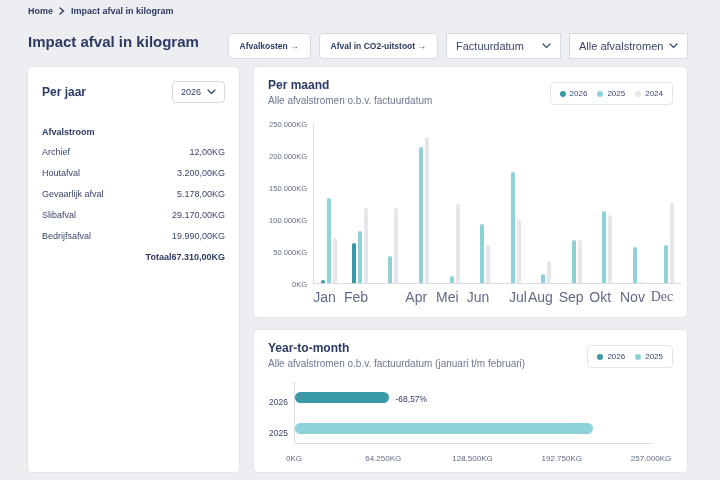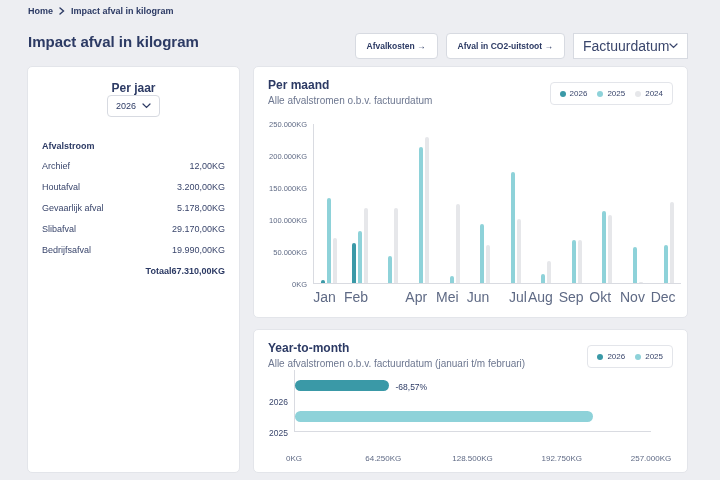--- a/index.html
+++ b/index.html
@@ -18,28 +18,28 @@
   .crumb-sep { display:flex; align-items:center; }
   
   .page-title { position:absolute; left:28px; top:33px; font-size:15px; font-weight:700; }
   .header-controls { position:absolute; top:33px; right:32px; display:flex; gap:8px; height:26px; }
   .hbtn {
     background:#fff; border:1px solid #d7dae1; border-radius:4px; font-size:8.5px; font-weight:700;
     color:#2c3a64; padding:0 11px; display:flex; align-items:center; cursor:pointer;
     font-family:"Liberation Sans", sans-serif;
   }
   .hdrop {
-    background:#fff; border:1px solid #d7dae1; border-radius:0; font-size:14px;
+    background:#fff; border:1px solid #d7dae1; border-radius:0; font-size:11px;
     color:#3a466c; padding:12px 9px; display:flex; align-items:center; justify-content:space-between; cursor:pointer;
   }
   .hdrop.w1 { width:115px; }
   .hdrop.w2 { width:119px; }
   
   #card-per-jaar { left:27px; top:66px; width:213px; height:407px; padding:14px; }
-  .pj-head { display:flex; justify-content:space-between; align-items:center;flex-direction:column; }
+  .pj-head { display:flex; justify-content:space-between; align-items:center; }
   .pj-title { font-size:12px; font-weight:700; }
   .year-select { border:1px solid #d7dae1; border-radius:4px; background:#fff; padding:5px 8px;
     font-size:9px; color:#2c3a64; display:flex; align-items:center; gap:6px; cursor:pointer; }
   .pj-colhead { font-size:9px; font-weight:700; margin-top:24px; margin-bottom:4px; }
   .pj-row { display:flex; justify-content:space-between; font-size:9px; color:#3a466c; padding:5.5px 0; }
   .pj-row.total { font-weight:700; color:#2c3a64;justify-content:flex-end; }
   
   #card-per-maand { left:253px; top:66px; width:435px; height:252px; }
   #card-ytm { left:253px; top:329px; width:435px; height:144px; }
   .chart-title { position:absolute; left:14px; top:11px; font-size:12px; font-weight:700; }
@@ -49,21 +49,21 @@
   .legend-item { display:flex; align-items:center; gap:4px; font-size:8px; color:#3a466c; cursor:pointer; }
   .legend-dot { width:6px; height:6px; border-radius:50%; }
   
   #pm-plot { position:absolute; left:59px; top:57px; width:368px; height:160px;
     border-left:1px solid #d9dbe1; border-bottom:1px solid #d9dbe1; display:flex; }
   .pm-group { flex:1; display:flex; align-items:flex-end; justify-content:center; gap:2px; height:100%; }
   .pm-bar { width:4px; border-radius:2px 2px 0 0; }
   .ytick { position:absolute; font-size:7.5px; color:#5f6a85; right:380px; text-align:right; width:50px; }
   .pm-xlabel { position:absolute; top:222px; font-size:14px; color:#5f6a85; text-align:left; width:30px; }
   
-  #ytm-plot { position:absolute; left:40px; top:40px; width:357px; height:62px;
+  #ytm-plot { position:absolute; left:40px; top:52px; width:357px; height:62px;
     border-left:1px solid #d9dbe1; border-bottom:1px solid #d9dbe1; }
   .ytm-row-label { position:absolute; font-size:8.5px; color:#3a466c; width:28px; text-align:right; left:6px; }
   .ytm-bar { position:absolute; height:11px; border-radius:6px; left:0; }
   .ytm-anno { position:absolute; font-size:8.5px; color:#2c3a64; white-space:nowrap; }
   .xtick { position:absolute; top:124px; font-size:8px; color:#5f6a85; width:60px; text-align:center; }
   .chev { display:block; }
 </style>
 </head>
 <body>
 
@@ -77,20 +77,28 @@
   <span>Impact afval in kilogram</span>
 </div>
 
 <h1 class="page-title">Impact afval in kilogram</h1>
 
 <div class="header-controls">
   <button class="hbtn">Afvalkosten →</button>
   <button class="hbtn">Afval in CO2-uitstoot →</button>
   <div class="hdrop w1">
     <span>Factuurdatum</span>
+    <span>
+      <svg class="chev" width="9" height="6" viewBox="0 0 9 6">
+          <polyline points="1,1 4.5,4.5 8,1" stroke="#3a466c" stroke-width="1.2" fill="none" stroke-linecap="round"></polyline>
+        </svg>
+    </span>
+  </div>
+  <div class="hdrop w2">
+    <span>Alle afvalstromen</span>
     <span>
       <svg class="chev" width="9" height="6" viewBox="0 0 9 6">
           <polyline points="1,1 4.5,4.5 8,1" stroke="#3a466c" stroke-width="1.2" fill="none" stroke-linecap="round"></polyline>
         </svg>
     </span>
   </div>
 </div>
 
 <div class="card" id="card-per-jaar">
   <div class="pj-head">
@@ -225,21 +233,21 @@
       <div class="pm-xlabel" style="left: 90px;">Feb</div>
       <div class="pm-xlabel" style="left: 120.667px; margin-top: 44px;">Mrt</div>
       <div class="pm-xlabel" style="left: 151.333px;">Apr</div>
       <div class="pm-xlabel" style="left: 182px;">Mei</div>
       <div class="pm-xlabel" style="left: 212.667px;">Jun</div>
       <div class="pm-xlabel" style="left: 255px;">Jul</div>
       <div class="pm-xlabel" style="left: 274px;">Aug</div>
       <div class="pm-xlabel" style="left: 304.667px;">Sep</div>
       <div class="pm-xlabel" style="left: 335.333px;">Okt</div>
       <div class="pm-xlabel" style="left: 366px;">Nov</div>
-      <div class="pm-xlabel" style="left: 396.667px;">Dec</div>
+      <div class="pm-xlabel" style="left: 396.667px; font-family: Liberation Serif, serif;">Dec</div>
     </div>
 </div>
 
 <div class="card" id="card-ytm">
   <div class="chart-title">Year-to-month</div>
   <div class="chart-subtitle">Alle afvalstromen o.b.v. factuurdatum (januari t/m februari)</div>
   <div class="legend" id="ytm-legend">
       <span class="legend-item">
         <span class="legend-dot" style="background: rgb(58, 153, 167);"></span>
         <span>2026</span>

